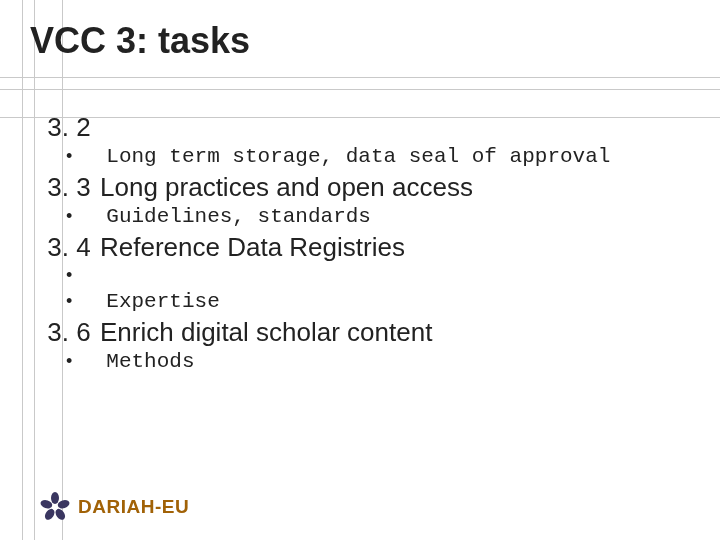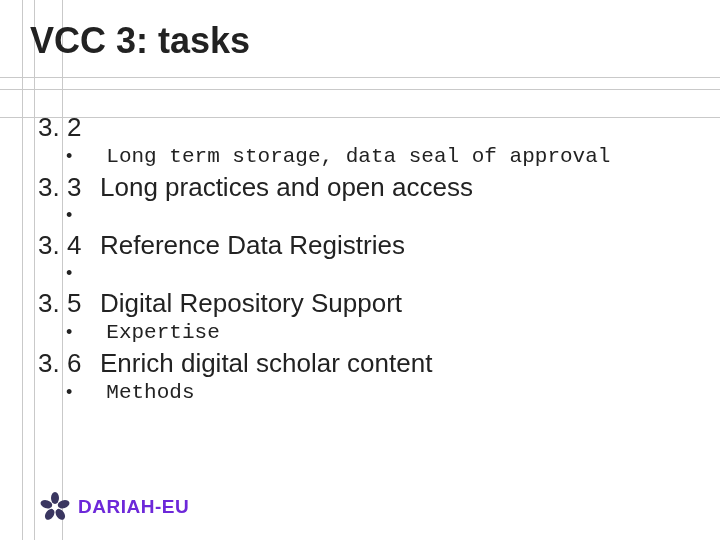--- a/index.html
+++ b/index.html
@@ -11,31 +11,31 @@
   .v1 { left: 22px; top: 0; width: 1px; height: 540px; }
   .v2 { left: 34px; top: 0; width: 1px; height: 540px; }
   .v3 { left: 62px; top: 0; width: 1px; height: 540px; }
   .h1 { left: 0; top: 77px;  width: 720px; height: 1px; }
   .h2 { left: 0; top: 89px;  width: 720px; height: 1px; }
   .h3 { left: 0; top: 117px; width: 720px; height: 1px; }
 
   .title { position: absolute; left: 30px; top: 20px; font-size: 36px; font-weight: 700; letter-spacing: 0; }
 
   .content { position: absolute; left: 38px; top: 110px; right: 20px; }
-  .item { display: flex; align-items: baseline; margin-top: 2px; }
+  .item { display: flex; align-items: baseline; margin-top: 2px; text-align: center; }
   .num { width: 62px; font-size: 26px; }
   .label { font-size: 26px; }
   .sub { display: flex; align-items: baseline; margin: 2px 0 4px 0; }
   .bullet { width: 34px; text-align: center; font-size: 18px; padding-left: 28px; }
   .subtext { font-size: 21px; padding-left: 34px; font-family: Liberation Mono, monospace; }
   .sub .bullet { width: auto; }
 
   .logo { position: absolute; left: 40px; bottom: 18px; display: flex; align-items: center; gap: 8px; }
   .logo svg { display: block; }
-  .logotext { font-size: 19px; font-weight: 700; letter-spacing: 0.5px; color: #6d28d9; }
+  .logotext { font-size: 19px; font-weight: 700; letter-spacing: 0.5px; color: #a16207; }
 </style>
 </head>
 <body>
 <div class="slide">
 
   <div class="gridline v1"></div>
   <div class="gridline v2"></div>
   <div class="gridline v3"></div>
   <div class="gridline h1"></div>
   <div class="gridline h2"></div>
@@ -52,34 +52,31 @@
       <span class="bullet">•</span>
       <span class="subtext">Long term storage, data seal of approval</span>
     </div>
 
     <div class="item">
       <span class="num">3. 3</span>
       <span class="label">Long practices and open access</span>
     </div>
     <div class="sub">
       <span class="bullet">•</span>
+      <span class="subtext">Guidelines, standards</span>
     </div>
 
     <div class="item">
       <span class="num">3. 4</span>
       <span class="label">Reference Data Registries</span>
     </div>
     <div class="sub">
       <span class="bullet">•</span>
     </div>
 
-    <div class="item">
-      <span class="num">3. 5</span>
-      <span class="label">Digital Repository Support</span>
-    </div>
     <div class="sub">
       <span class="bullet">•</span>
       <span class="subtext">Expertise</span>
     </div>
 
     <div class="item">
       <span class="num">3. 6</span>
       <span class="label">Enrich digital scholar content</span>
     </div>
     <div class="sub">

